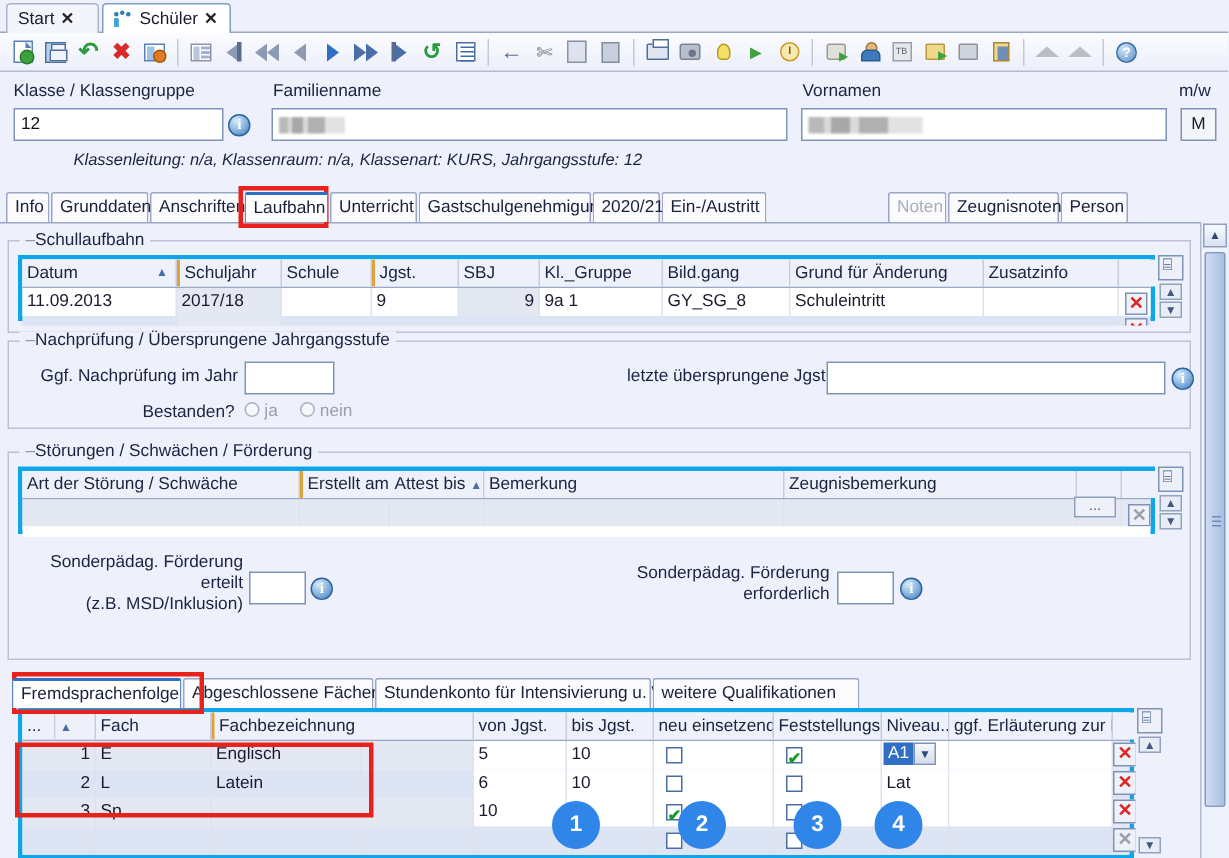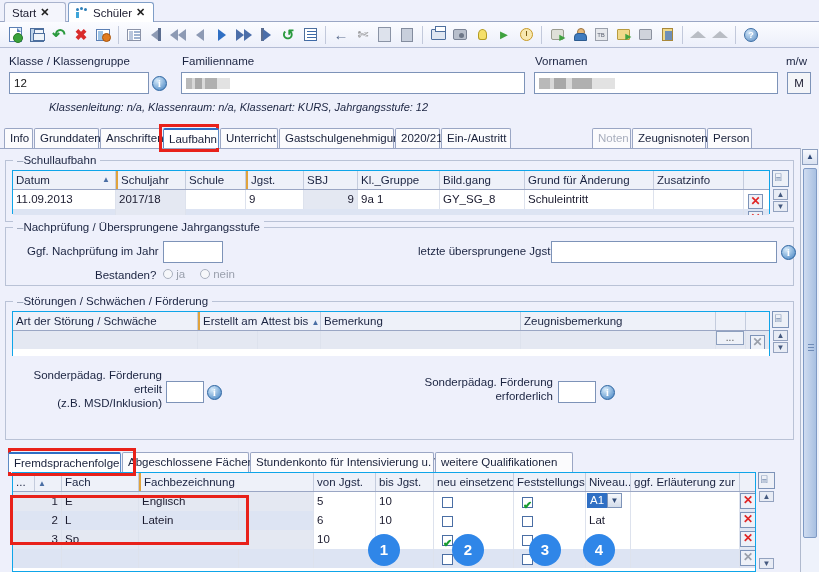--- a/index.html
+++ b/index.html
@@ -140,21 +140,21 @@
   .mtab.disabled { color:#a8aebd; }
 
   
   .panel { position:absolute; left:0; top:148px; width:800px; height:424px;
            background:#eef0fb; border-top:1px solid #9aa6c4; }
   .gbox { position:absolute; border:1px solid #b9c2d6; background:transparent; }
   .gtitle { position:absolute; background:#eef0fb; padding:0 4px; font-size:11.5px; color:#1a2340; white-space:nowrap; }
   .gtitle:before{ content:'\2013 '; color:#8b96ad; }
 
   
-  .grid { position:absolute; border:1px solid #0ea5e9; background:#fff; }
+  .grid { position:absolute; border:3px solid #0ea5e9; background:#fff; }
   .ghead { position:absolute; left:0; top:0; height:19px; width:100%; background:#eef1f9; border-bottom:1px solid #9aa6c4; }
   .gh { position:absolute; top:0; height:18px; line-height:18px; font-size:11.5px;
         border-right:1px solid #c4ccdd; padding-left:3px; color:#1a2340; overflow:hidden; white-space:nowrap; background:#eef1f9;}
   .gh.accent { border-left:2px solid #e0a33c; }
   .grow { position:absolute; left:0; height:19px; width:100%; }
   .gc { position:absolute; top:0; height:19px; line-height:18px; font-size:11.5px;
         border-right:1px solid #dde2ed; padding-left:3px; overflow:hidden; white-space:nowrap; }
   .gc.num { text-align:right; padding-right:3px; padding-left:0; }
   .row-alt { background:#dde4f3; }
   .row-white { background:#ffffff; }

